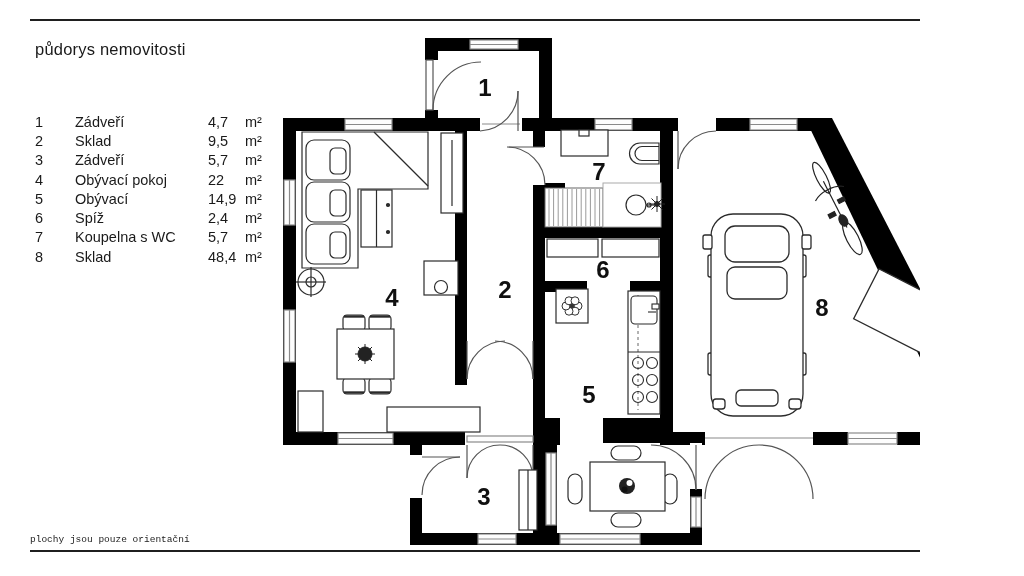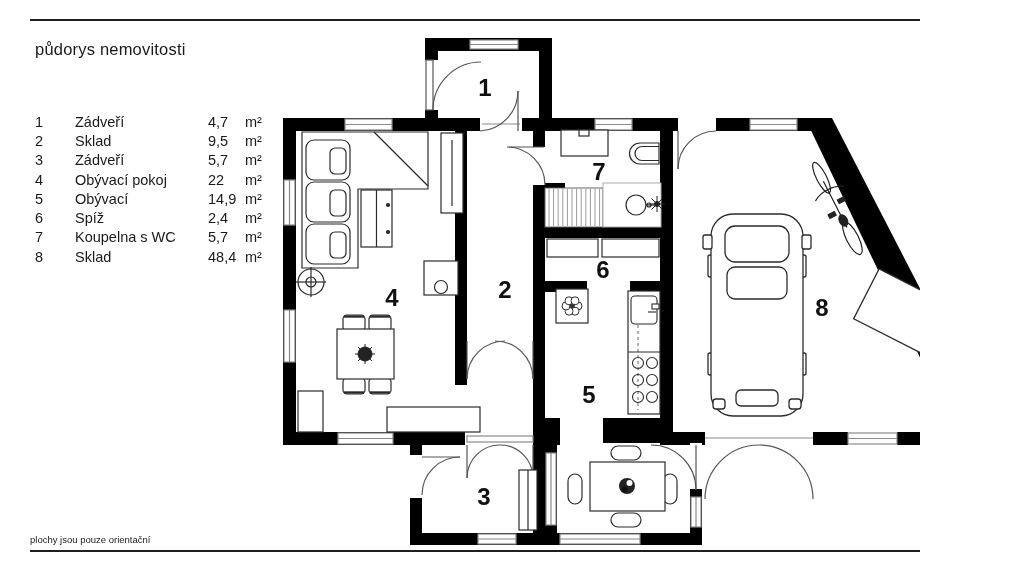--- a/index.html
+++ b/index.html
@@ -6,21 +6,21 @@
   .screen{position:relative;width:920px;height:576px;background:#ffffff;overflow:hidden;
           font-family:"Liberation Sans","DejaVu Sans",sans-serif;color:#1a1a1a;}
   .rule{position:absolute;left:30px;width:964px;height:2px;background:#1f1f1f;}
   .rule.top{top:19px;}
   .rule.bottom{top:550px;}
   .title{position:absolute;left:35px;top:40px;font-size:16.5px;font-weight:500;letter-spacing:.2px;}
   .legend{position:absolute;left:35px;top:112px;}
   .legend-row{display:grid;grid-template-columns:40px 133px 37px 32px;height:19.3px;
               align-items:center;font-size:14.5px;}
   .legend-row .num{font-weight:400;}
-  .footnote{position:absolute;left:30px;top:534px;font-size:9.5px;color:#222;}
+  .footnote{position:absolute;left:30px;top:534px;font-size:9.5px;color:#222;font-family:Liberation Mono, monospace;}
   svg{position:absolute;left:0;top:0;}
   svg text.room-label{font-family:"Liberation Sans","DejaVu Sans",sans-serif;
        font-size:24px;font-weight:bold;fill:#101010;text-anchor:middle;}
 </style>
 </head>
 <body>
 
 <div class="screen">
 
   <div class="rule top"></div>

